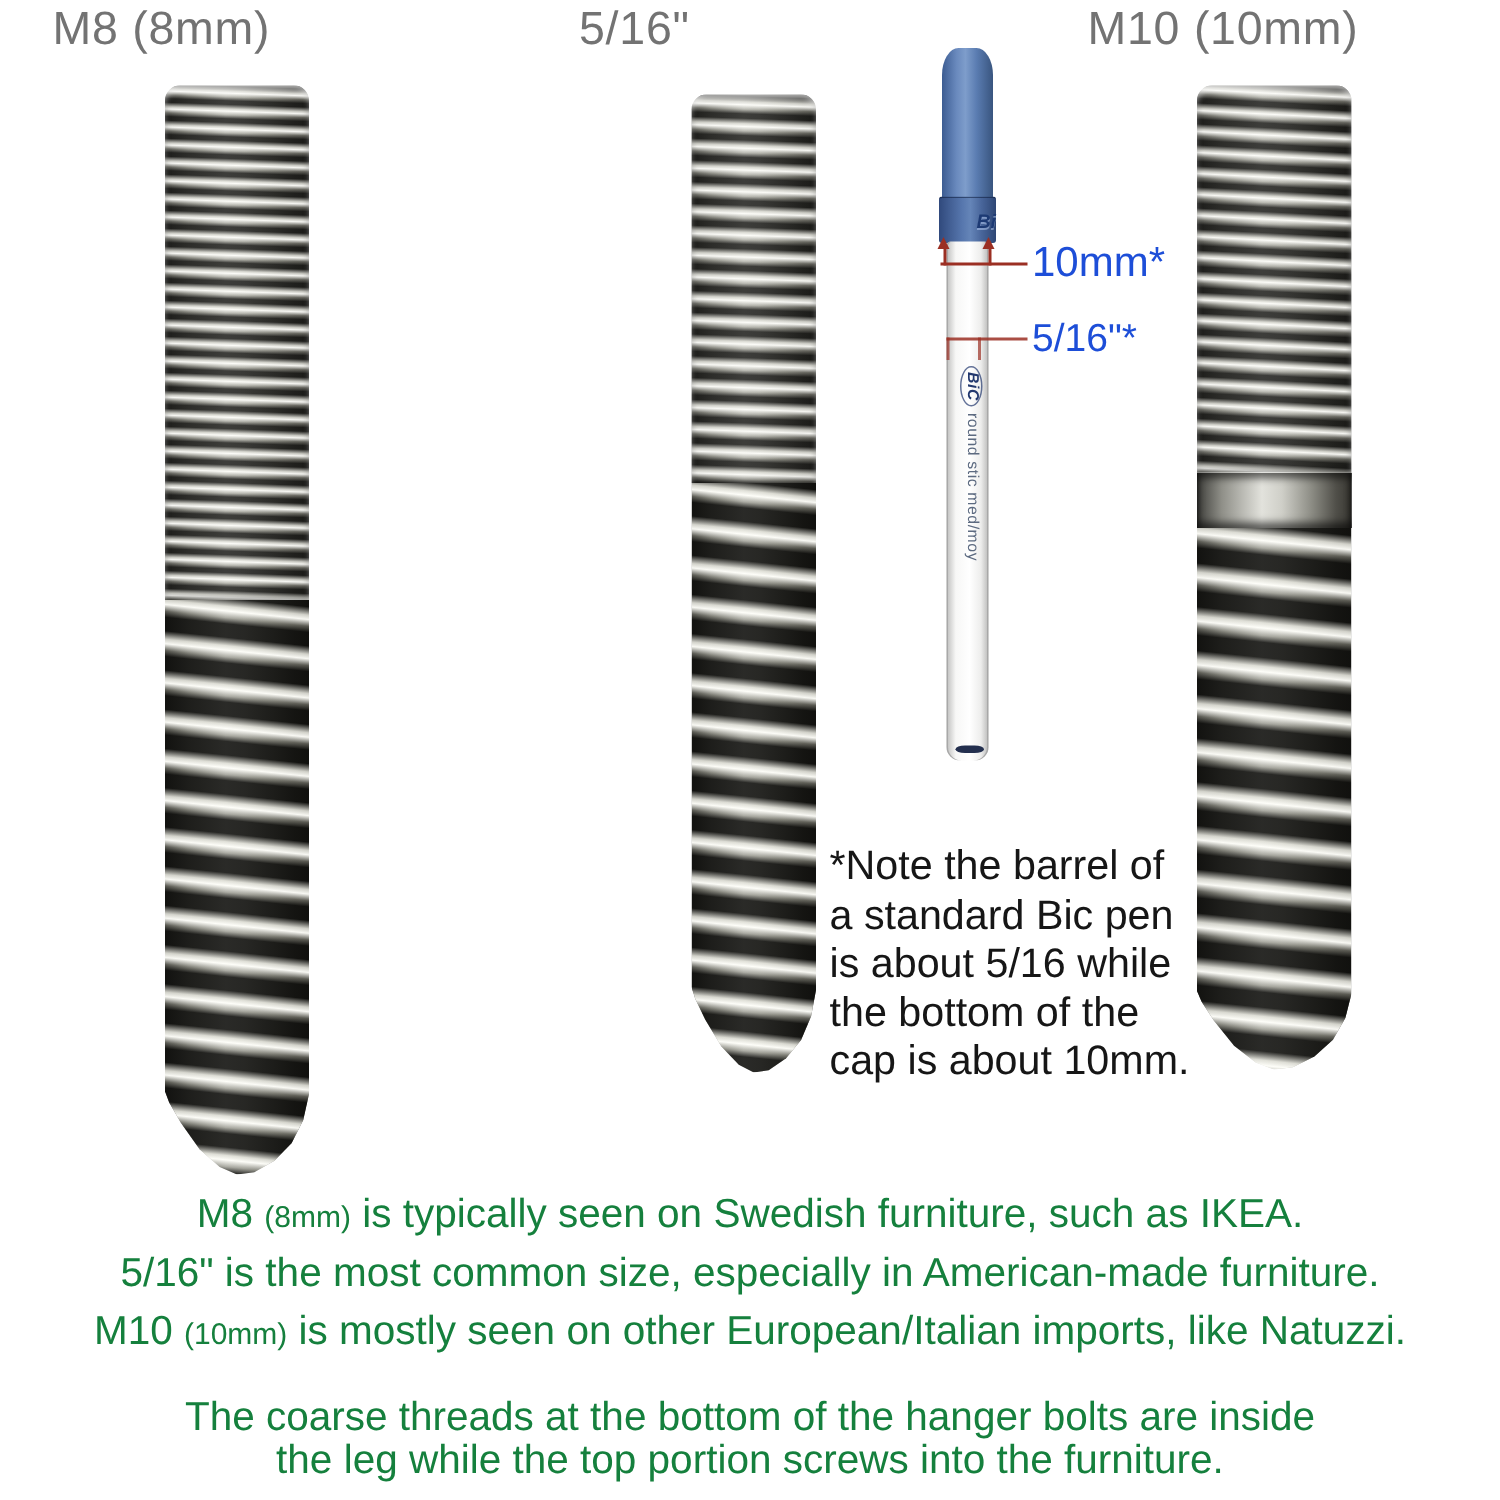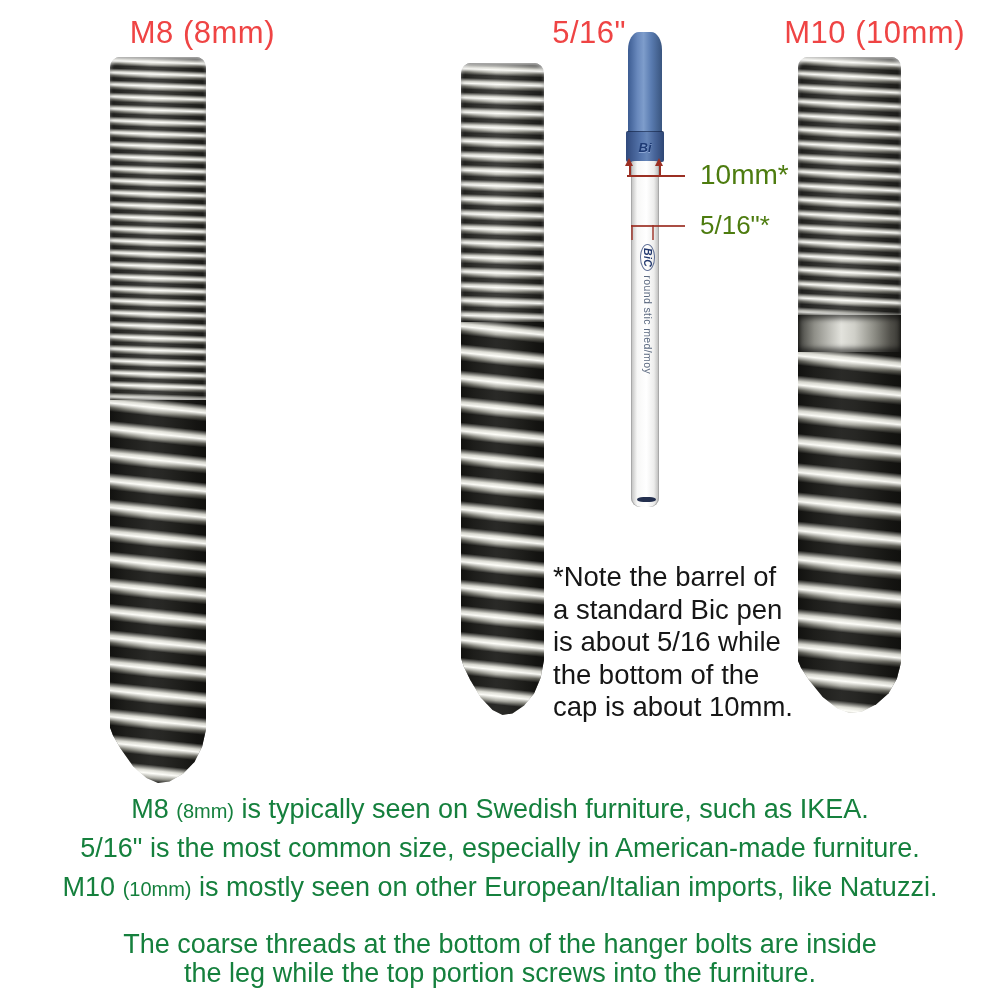--- a/index.html
+++ b/index.html
@@ -1,22 +1,22 @@
 <!DOCTYPE html>
 <html><head>
 <meta charset="utf-8">
 <style>
   html,body{margin:0;padding:0;background:#fff;}
   .stage{
     position:relative;width:1000px;height:1000px;background:#fff;overflow:hidden;
     font-family:"Liberation Sans","DejaVu Sans",sans-serif;color:#141414;
   }
   
-  .size-heading{position:absolute;top:15px;width:240px;text-align:right;
-    font-size:31px;letter-spacing:.5px;color:#ef4444;}
+  .size-heading{position:absolute;top:1px;width:240px;text-align:left;
+    font-size:31px;letter-spacing:.5px;color:#737373;}
   .h-m8{left:35px;} .h-s516{left:386px;} .h-m10{left:725px;}
 
   
   .metal{
     background-image:linear-gradient(90deg,#3f3f3b 0%,#8f8f88 16%,#e2e2dc 42%,
       #cfcfc8 55%,#8d8d85 74%,#504f49 90%,#383732 100%);
   }
   .bolt-part{position:absolute;}
   .machine{border-radius:10px 10px 0 0;
     box-shadow:inset 0 4px 4px -1px rgba(255,255,255,.65), inset 0 -2px 4px rgba(0,0,0,.35);}
@@ -63,41 +63,41 @@
     linear-gradient(90deg,#3f3f3b 0%,#8f8f88 16%,#e2e2dc 42%,#cfcfc8 55%,#8d8d85 74%,#504f49 90%,#383732 100%);}
   .collar{box-shadow:inset 0 4px 5px rgba(0,0,0,.55), inset 0 -4px 5px rgba(0,0,0,.55);}
 
   
   .pen-cap{position:absolute;left:628px;top:32px;width:34px;height:129px;
     border-radius:11px 11px 2px 2px / 18px 18px 2px 2px;
     background:linear-gradient(90deg,#3c5c92,#6989bd 28%,#7e9dcb 46%,#5a7cb1 68%,#39557f);}
   .pen-cap-band{position:absolute;left:626px;top:131px;width:38px;height:30px;
     border-radius:2px;border-top:1px solid rgba(15,30,60,.55);
     background:linear-gradient(90deg,#30497c,#5676ad 40%,#6585b8 55%,#48659a 75%,#2e4674);
-    display:flex;align-items:center;justify-content:center;}
+    display:flex;align-items:center;justify-content:flex-end;}
   .pen-cap-band span{font-size:13px;font-weight:bold;font-style:italic;color:#1d3a74;
     text-shadow:0 1px 0 rgba(200,220,255,.45);}
   .pen-barrel{position:absolute;left:631px;top:161px;width:28px;height:346px;
     border-radius:3px 3px 9px 9px;
     background:linear-gradient(90deg,#bdbdbc,#f7f7f6 22%,#ffffff 55%,#ededec 82%,#b9b9b8);
     box-shadow:inset 1px 0 0 #a8a8a8, inset -1px 0 0 #a8a8a8;}
   .pen-ink{position:absolute;left:637px;top:497px;width:19px;height:5px;border-radius:40%/60%;
     background:#232f4e;}
   .pen-print{position:absolute;left:654px;top:244px;width:126px;height:15px;
     transform:rotate(90deg);transform-origin:0 0;
     font-size:10.5px;color:#5c6a80;white-space:nowrap;letter-spacing:.4px;}
   .pen-print .biclogo{font-weight:bold;font-style:italic;color:#22386e;
     border:1px solid rgba(34,56,110,.7);border-radius:50%;padding:0 3px 1px 3px;margin-right:4px;}
 
   
   .mline{position:absolute;background:#9b2f23;}
   .arrowhead{position:absolute;width:0;height:0;
     border-left:4.5px solid transparent;border-right:4.5px solid transparent;
     border-bottom:8px solid #9b2f23;}
-  .measure-label{position:absolute;color:#4d7c0f;margin-left:12px;}
+  .measure-label{position:absolute;color:#1d4ed8;}
   .lbl-10mm{left:688px;top:159px;font-size:28px;}
   .lbl-516{left:688px;top:210px;font-size:26px;}
 
   
   .note{position:absolute;white-space:pre-line;font-size:27.5px;color:#161616;}
   .note-thread{left:212px;top:126px;line-height:33px;width:260px;}
   .note-pen{left:553px;top:513px;line-height:32.5px;width:260px;margin-top:48px;}
 
   
   .fline{position:absolute;left:0;width:1000px;text-align:center;font-size:27px;color:#15803d;}

